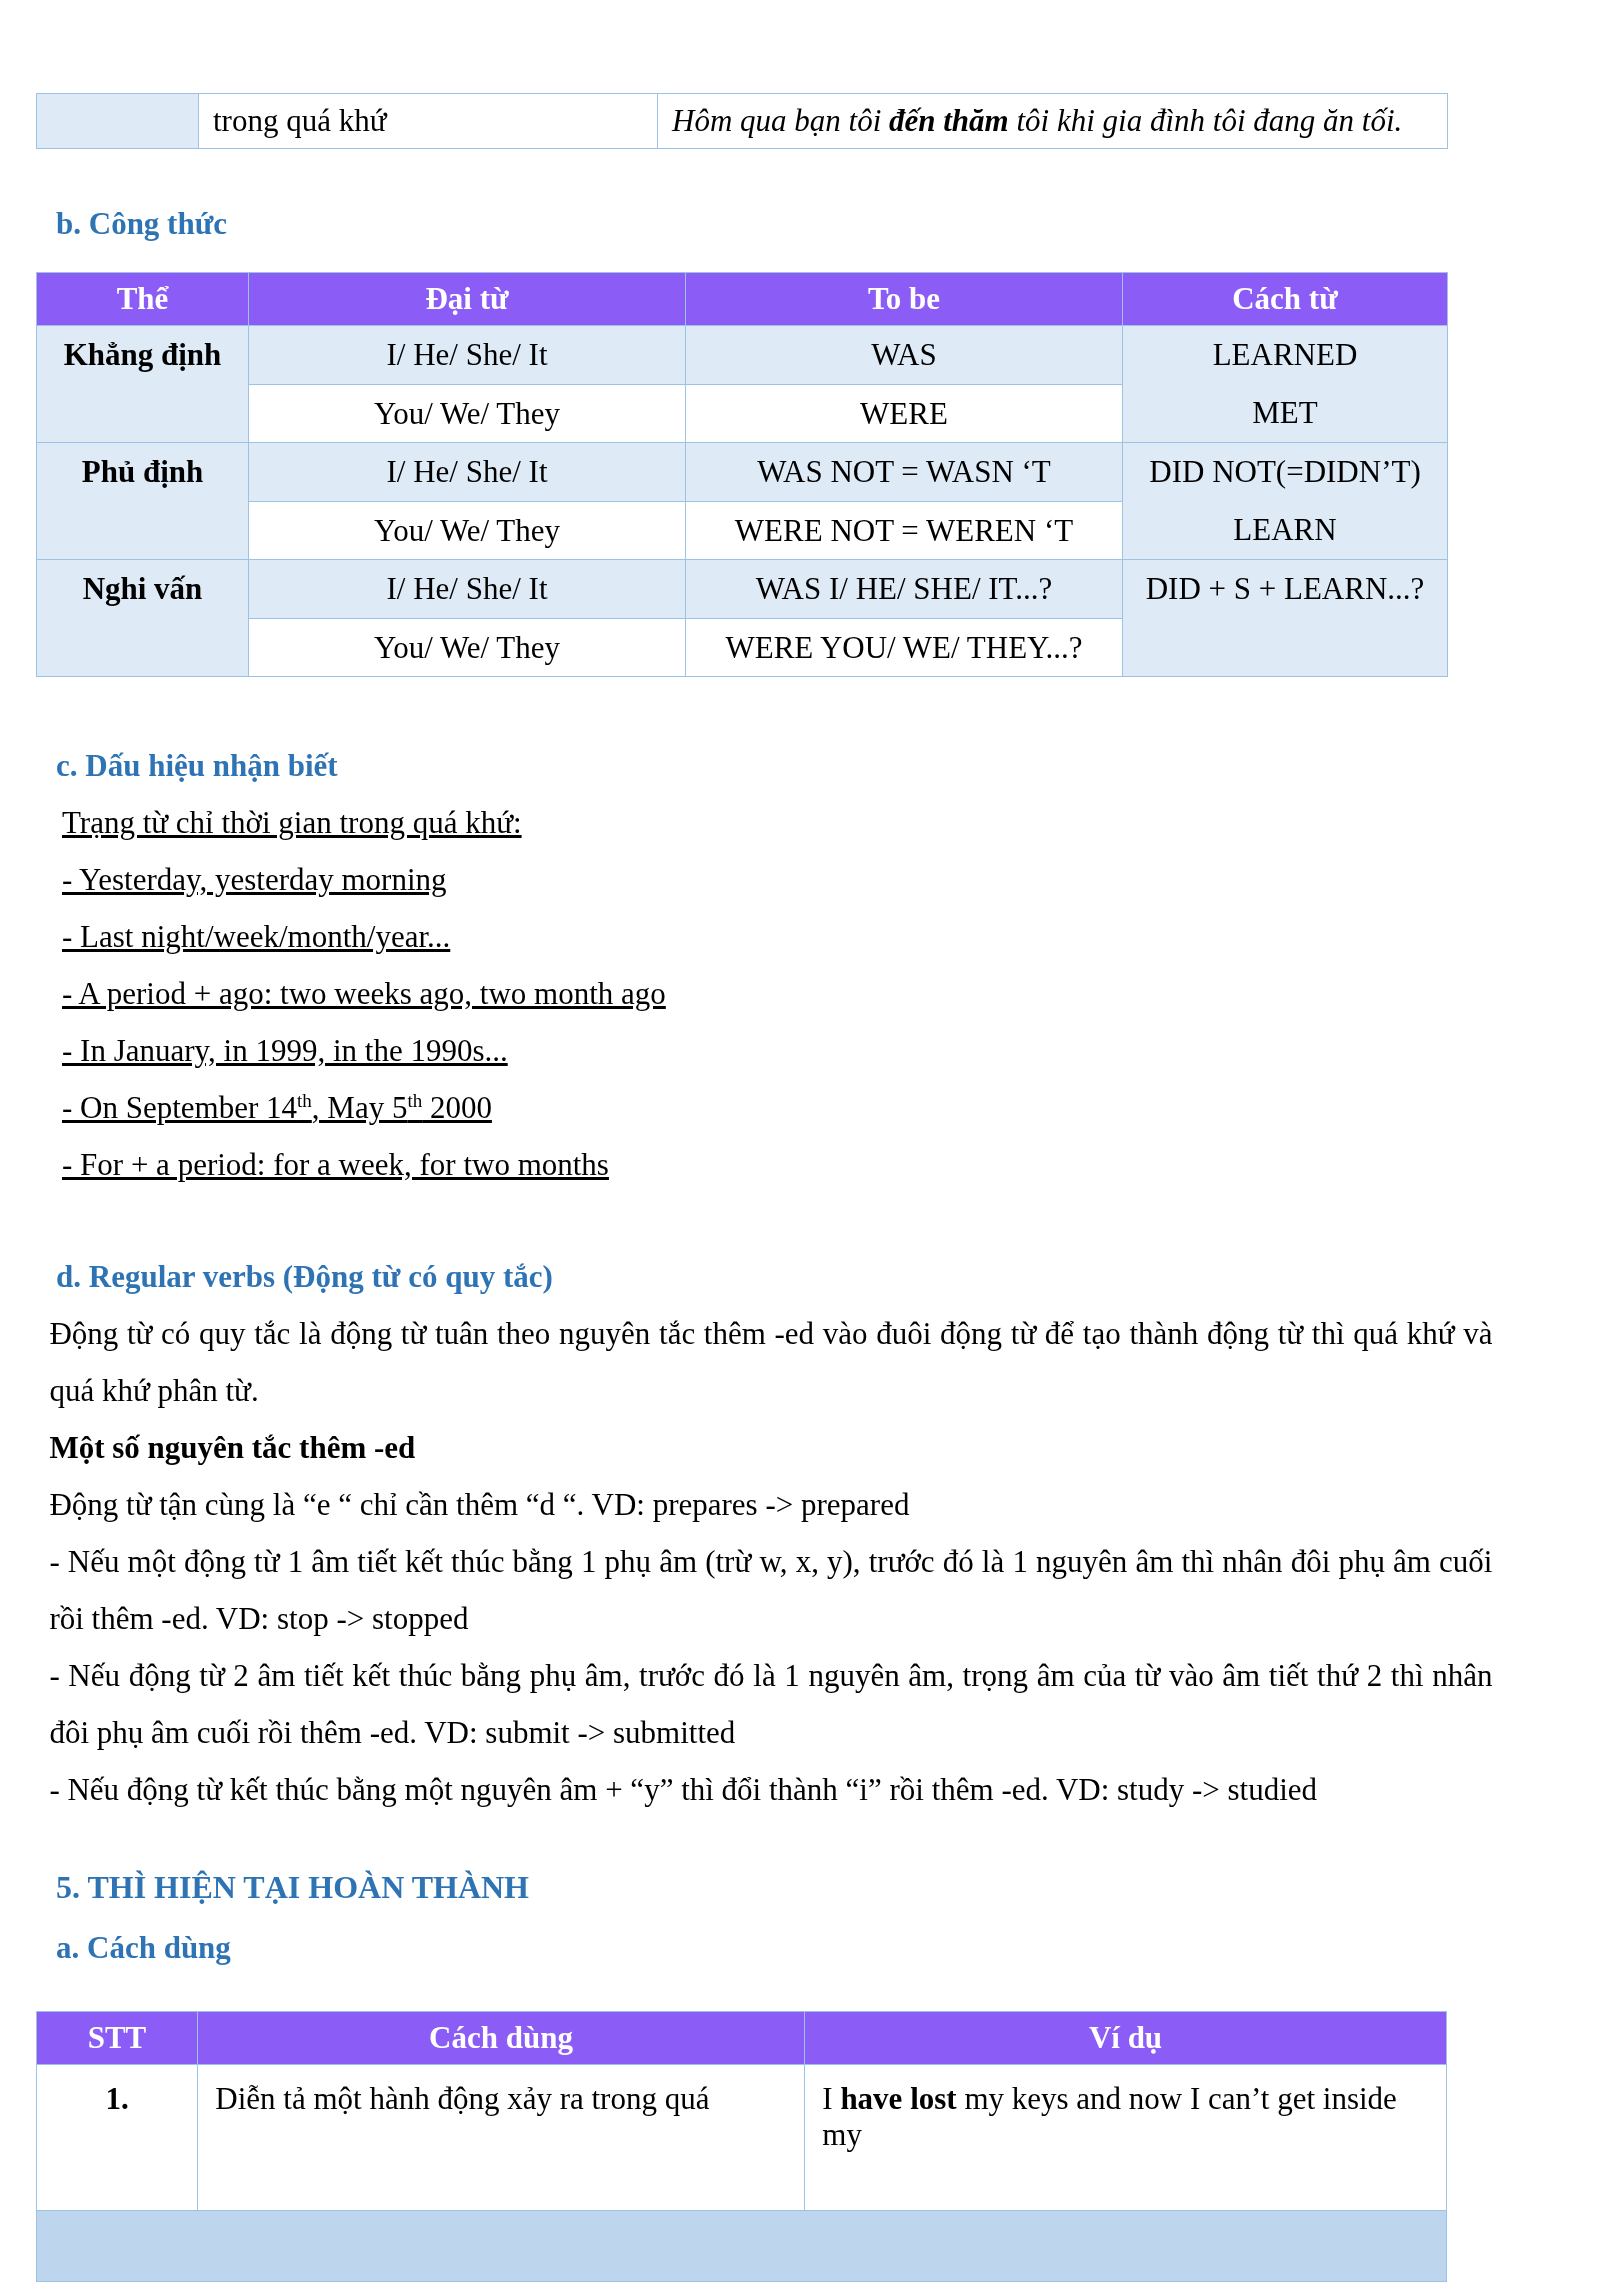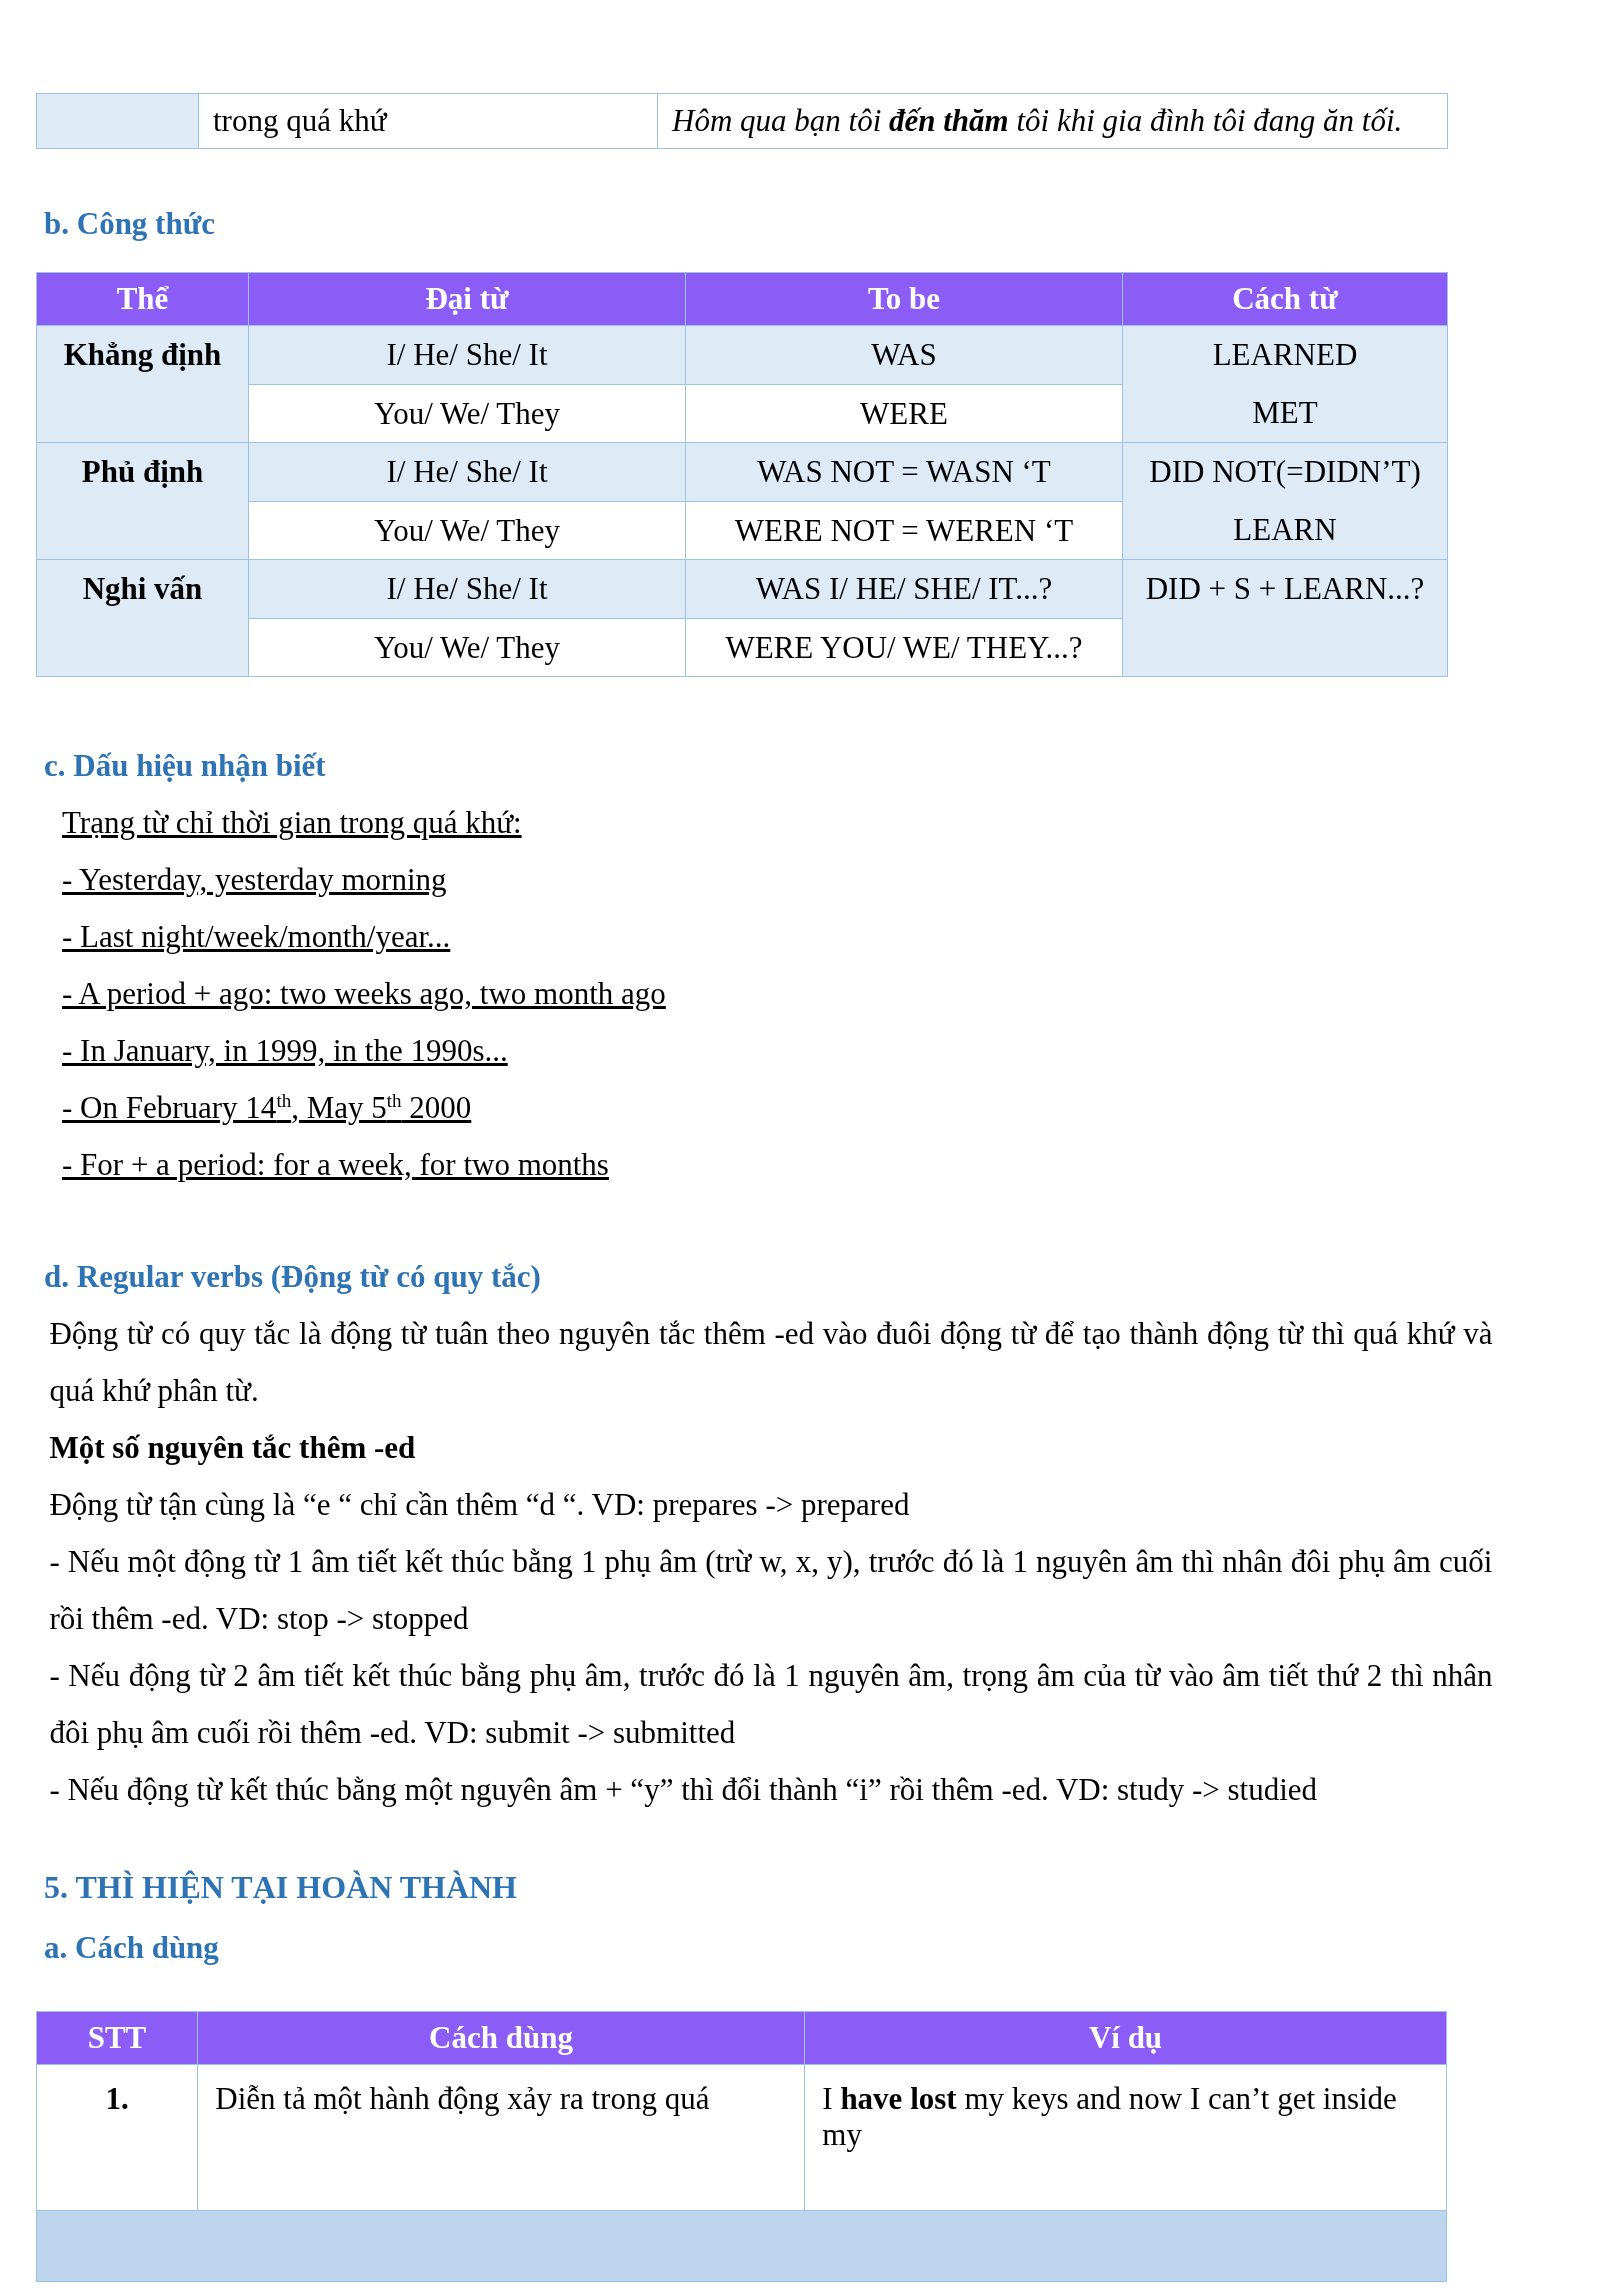--- a/index.html
+++ b/index.html
@@ -38,21 +38,21 @@
 
   
   .usage td { vertical-align: top; padding: 15.7px 17.3px 0 17.3px; }
   .usage .body-row td { height: 146px; }
   .usage .stt-cell { text-align: center; font-weight: 700; }
   .usage .partial-cell { height: 71px; background: #BDD6EE; padding: 0; }
 
   
   .h-blue {
     color: #2E74B5; font-weight: 700; font-size: 31px;
-    line-height: 57px; margin-left: 8px;
+    line-height: 57px; margin-left: 20px;
   }
   .h2-blue { font-size: 32px; line-height: 60px; }
   .mt-heading-b { margin-top: 46px; margin-bottom: 20.4px; }
   .mt-heading-c { margin-top: 60px; }
   .mt-heading-d { margin-top: 55px; }
   .mt-heading-2 { margin-top: 39px; }
   .mt-heading-a { margin-top: 1.6px; margin-bottom: 35px; }
 
   .line  { line-height: 57px; margin-left: 26px; text-decoration: underline; }
   .dline { line-height: 57px; margin-left: 13.4px; text-align: justify; margin-right: 1.6px; }
@@ -146,21 +146,21 @@
     </tr>
   </tbody>
     </table>
 
   <div class="h-blue mt-heading-c">c. Dấu hiệu nhận biết</div>
   <div class="line">Trạng từ chỉ thời gian trong quá khứ:</div>
   <div class="line">- Yesterday, yesterday morning</div>
   <div class="line">- Last night/week/month/year...</div>
   <div class="line">- A period + ago: two weeks ago, two month ago</div>
   <div class="line">- In January, in 1999, in the 1990s...</div>
-  <div class="line"><span>- On February 14</span><sup>th</sup><span>, May 5</span><sup>th</sup><span> 2000</span></div>
+  <div class="line"><span>- On September 14</span><sup>th</sup><span>, May 5</span><sup>th</sup><span> 2000</span></div>
   <div class="line">- For + a period: for a week, for two months</div>
 
   <div class="h-blue mt-heading-d">d. Regular verbs (Động từ có quy tắc)</div>
   <div class="dline">Động từ có quy tắc là động từ tuân theo nguyên tắc thêm -ed vào đuôi động từ để tạo thành động từ thì quá khứ và quá khứ phân từ.</div>
   <div class="dline bold-line">Một số nguyên tắc thêm -ed</div>
   <div class="dline">Động từ tận cùng là  “e “ chỉ cần thêm  “d “. VD: prepares -&gt; prepared</div>
   <div class="dline">- Nếu một động từ 1 âm tiết kết thúc bằng 1 phụ âm (trừ w, x, y), trước đó là 1 nguyên âm thì nhân đôi phụ âm cuối rồi thêm -ed. VD: stop -&gt; stopped</div>
   <div class="dline">- Nếu động từ 2 âm tiết kết thúc bằng phụ âm, trước đó là 1 nguyên âm, trọng âm của từ vào âm tiết thứ 2 thì nhân đôi phụ âm cuối rồi thêm -ed. VD: submit -&gt; submitted</div>
   <div class="dline">- Nếu động từ kết thúc bằng một nguyên âm + “y” thì đổi thành “i” rồi thêm -ed. VD: study -&gt; studied</div>
 

